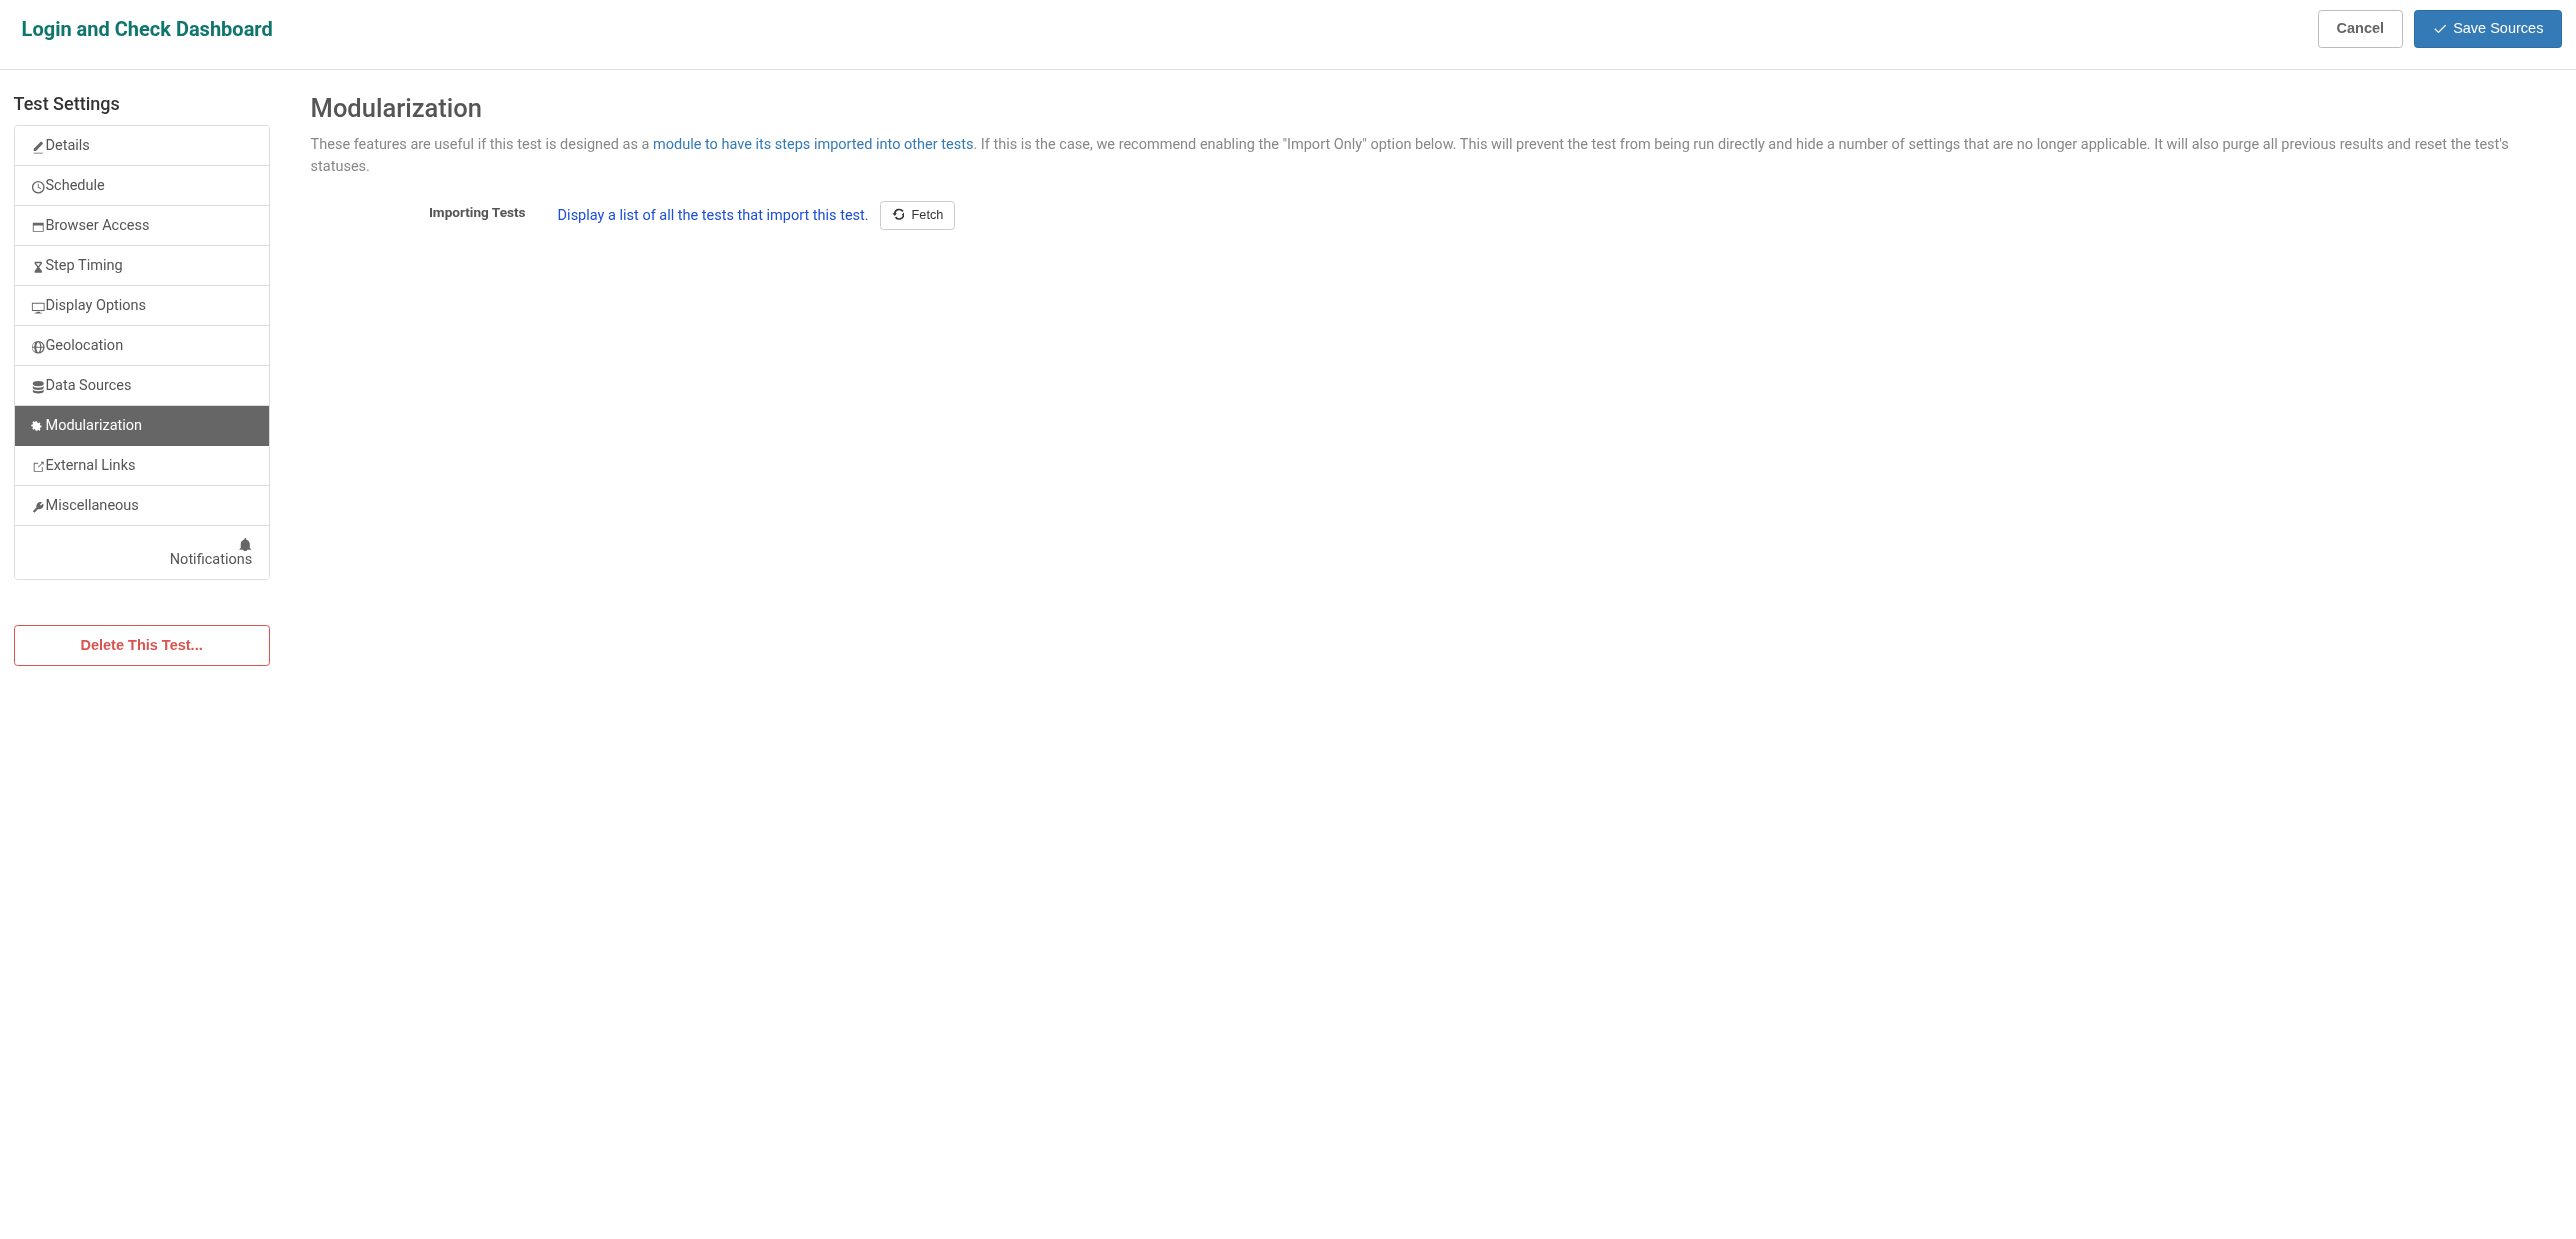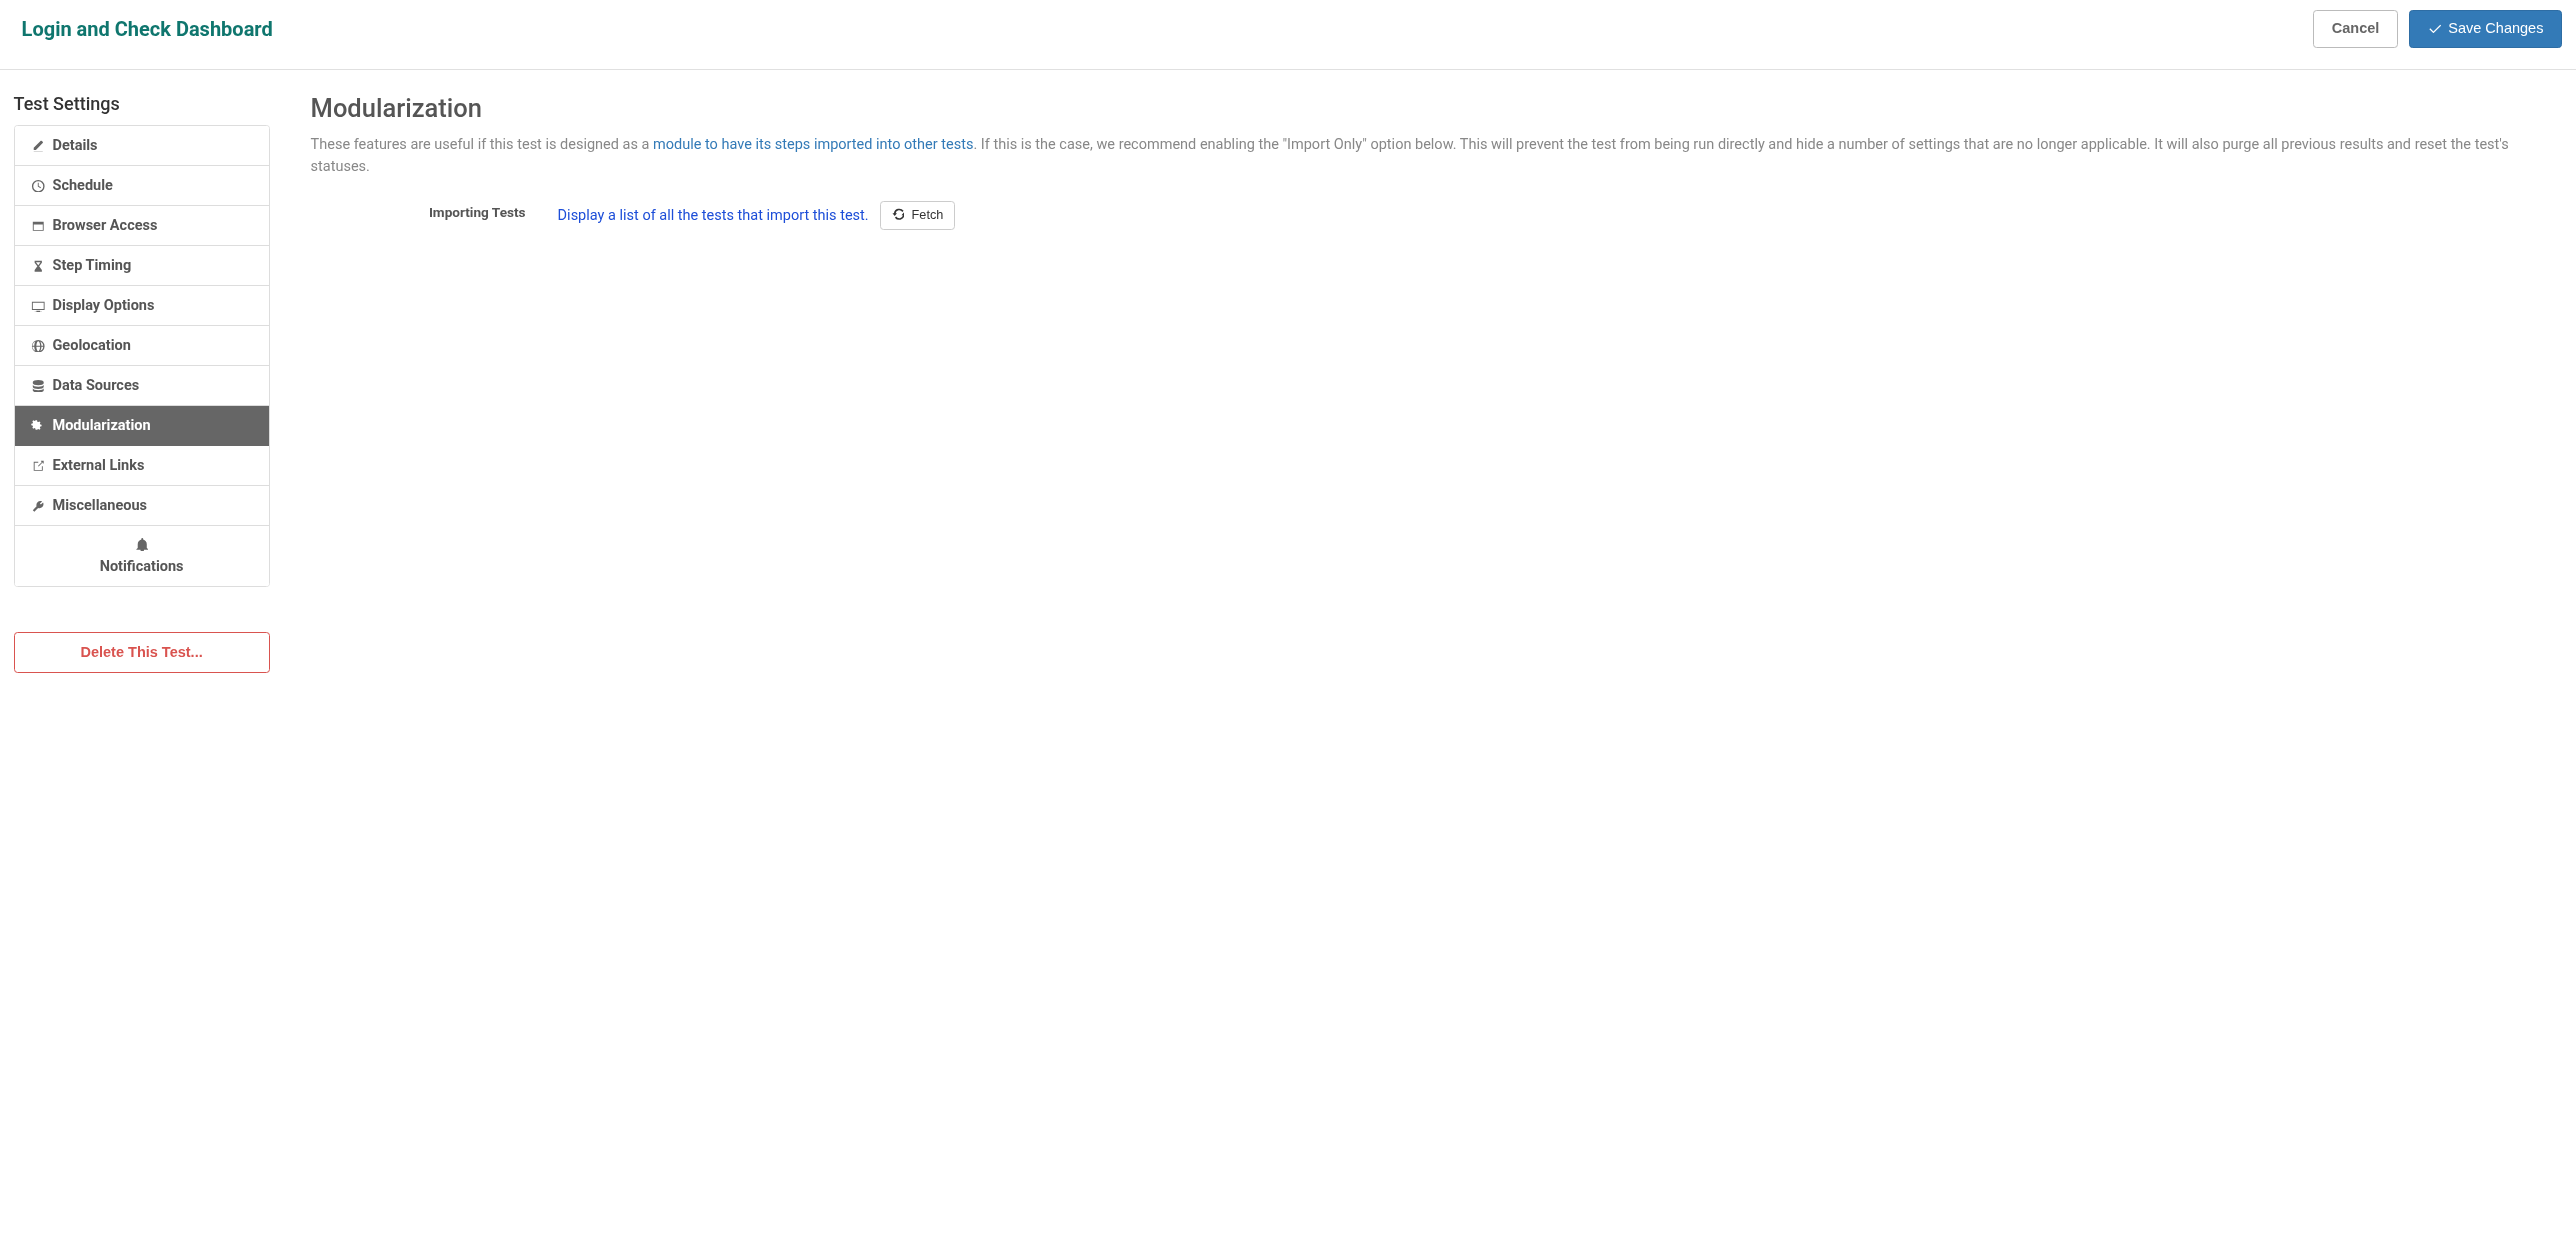--- a/index.html
+++ b/index.html
@@ -83,29 +83,28 @@
     margin: 0 0 11px 0;
   }
   .list-group {
     border: 0.9px solid #ddd;
     border-radius: 3.6px;
     overflow: hidden;
     margin-bottom: 45px;
   }
   .list-group-item {
     display: flex;
-    align-items: center;
-    gap: 7px;
+    align-items: flex-end;
+    gap: 0;
     padding: 11px 16.4px;
     font-size: 14.5px;
     color: #555;
     border-bottom: 0.9px solid #ddd;
     cursor: pointer;
     background: #fff;
-    font-weight: bold;
   }
   .list-group-item:last-child { border-bottom: none; flex-direction: column; }
   .list-group-item.active {
     background: #666666;
     color: #fff;
     border-color: #666666;
   }
   .list-group-item .icon {
     width: 14.5px;
     display: inline-flex;
@@ -216,21 +215,21 @@
 <div class="header-bar">
   <h1 class="page-title">Login and Check Dashboard</h1>
   <div class="header-actions">
     <button class="btn btn-secondary">
       <span>Cancel</span>
     </button>
     <button class="btn btn-primary">
       <span class="icon"><svg viewBox="0 0 14 14" width="12.7" height="12.7">
             <use href="#i-check"></use>
           </svg></span>
-      <span>Save Changes</span>
+      <span>Save Sources</span>
     </button>
   </div>
 </div>
 
 <div class="main">
   <aside class="sidebar">
     <h3 class="sidebar-title">Test Settings</h3>
     <div class="list-group" id="sidebar-list">
         <div class="list-group-item">
           <span class="icon">

